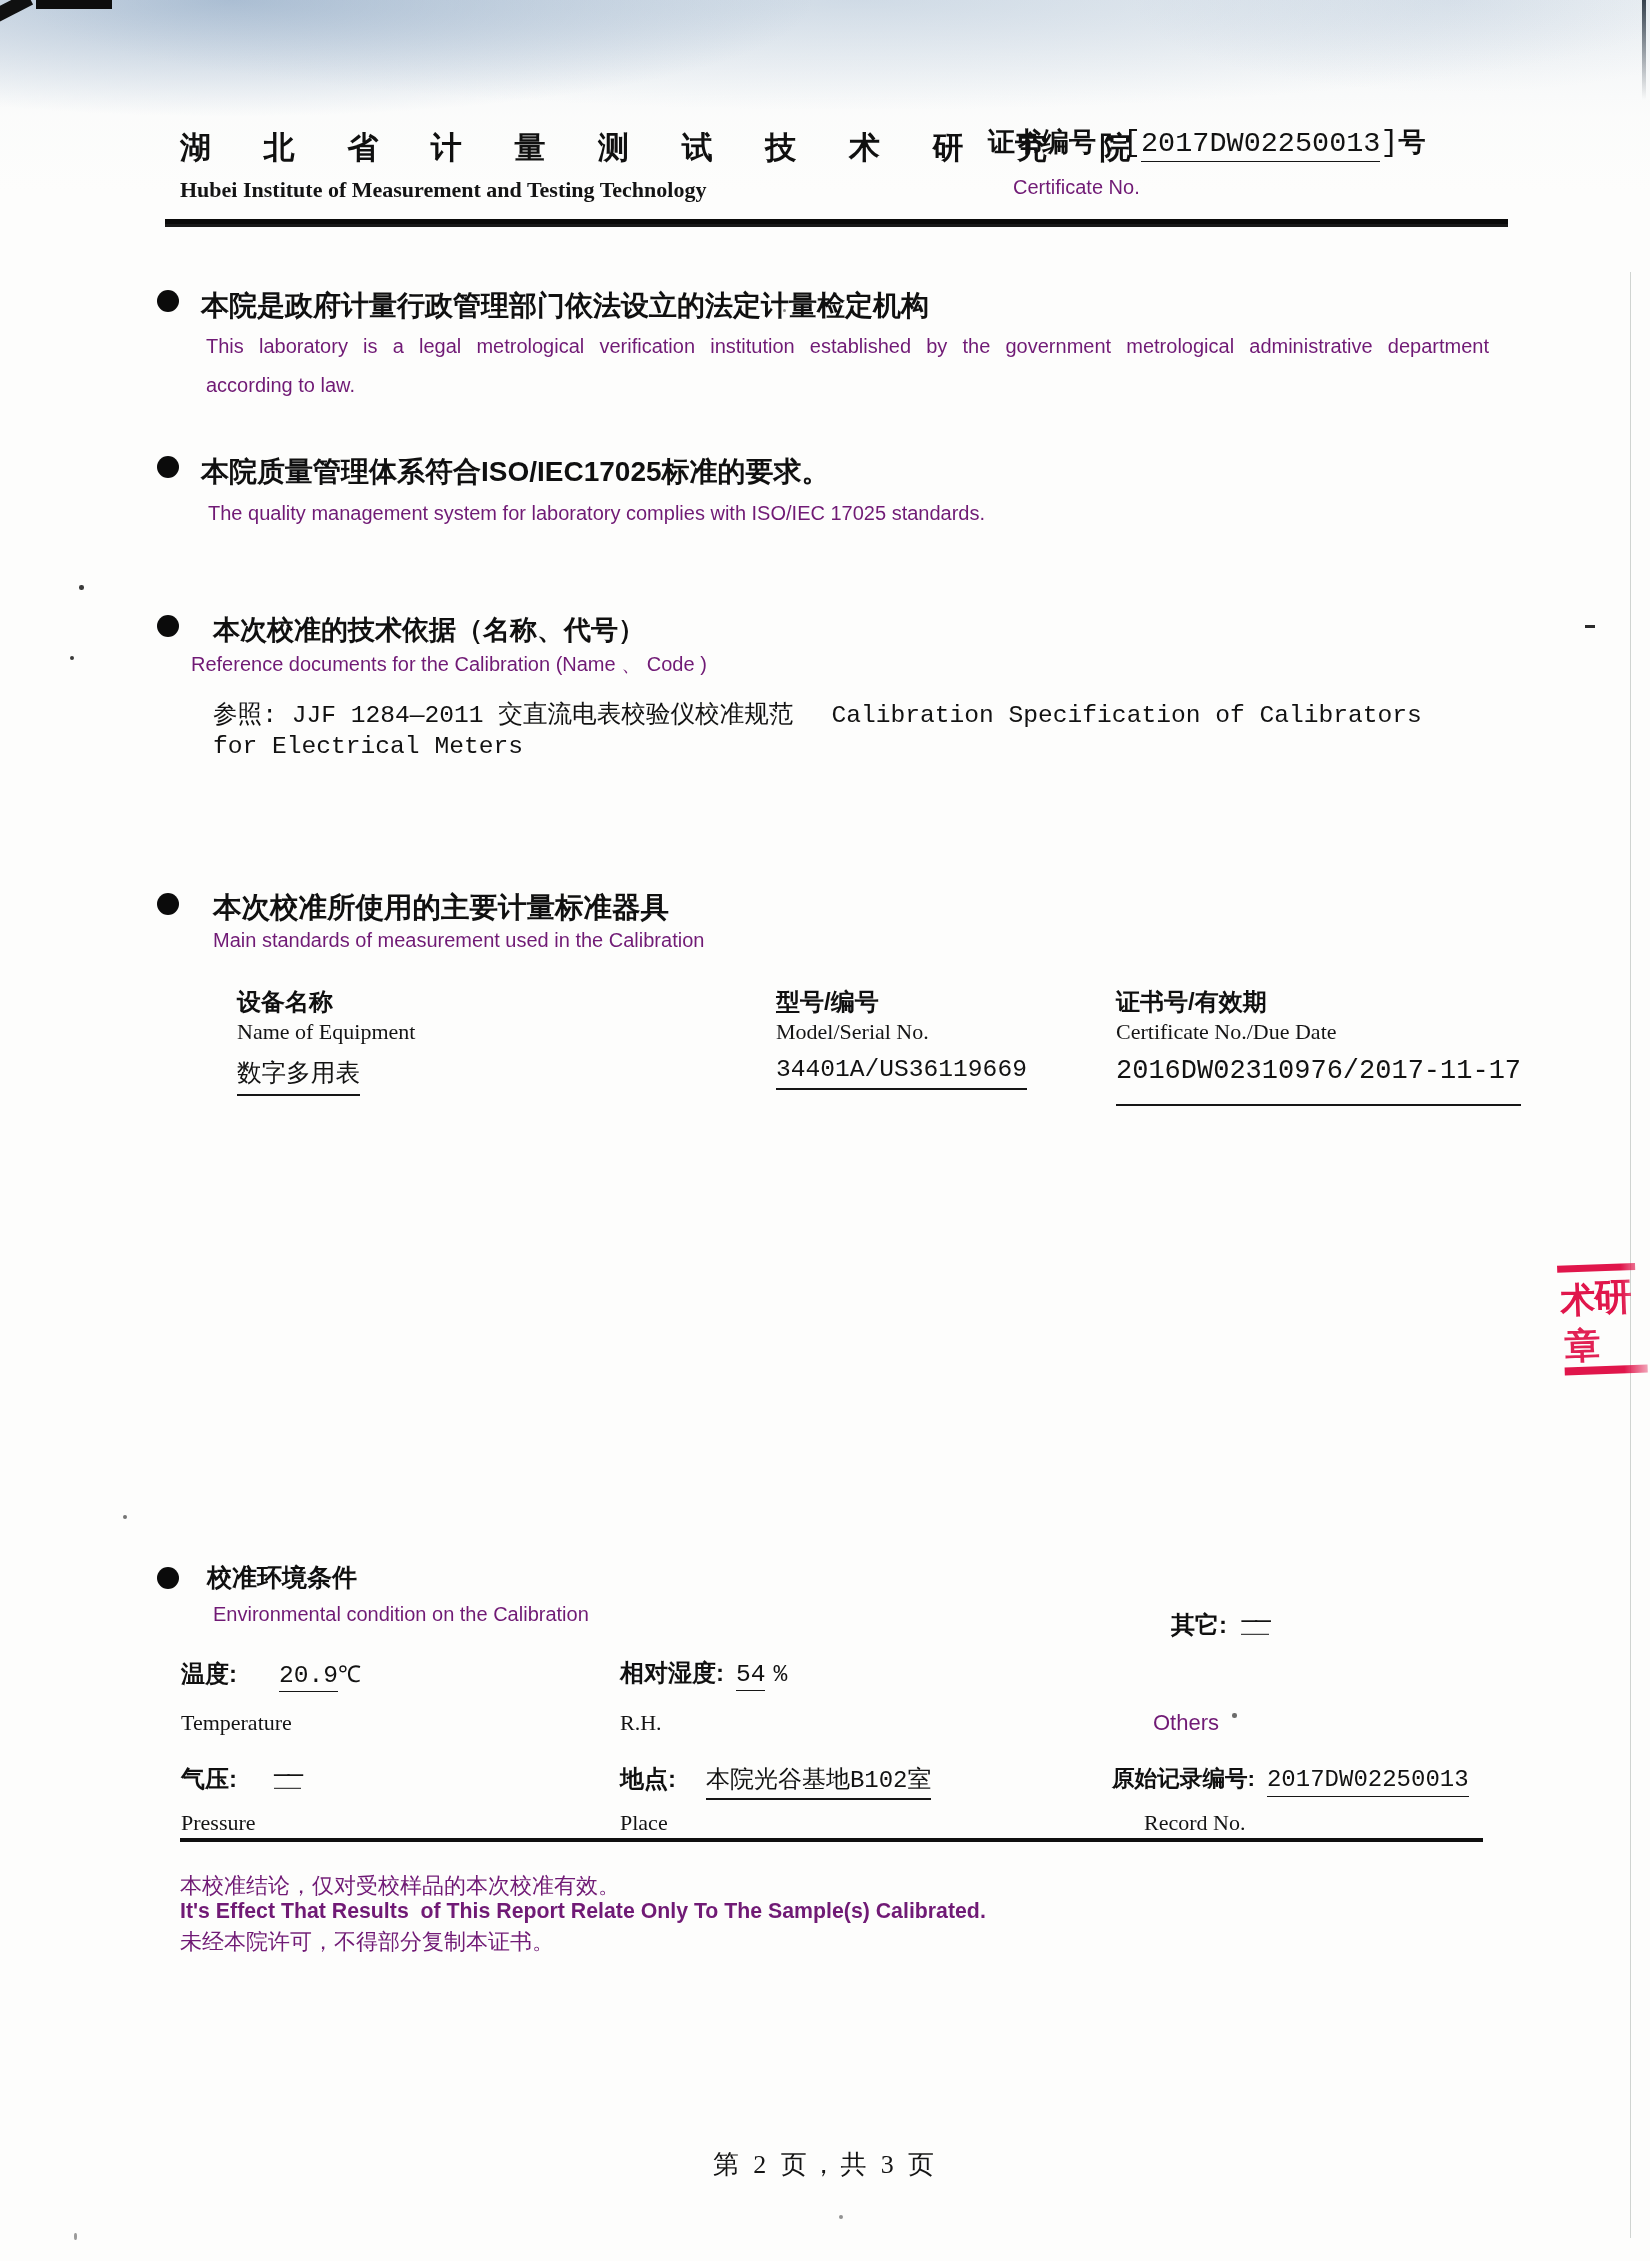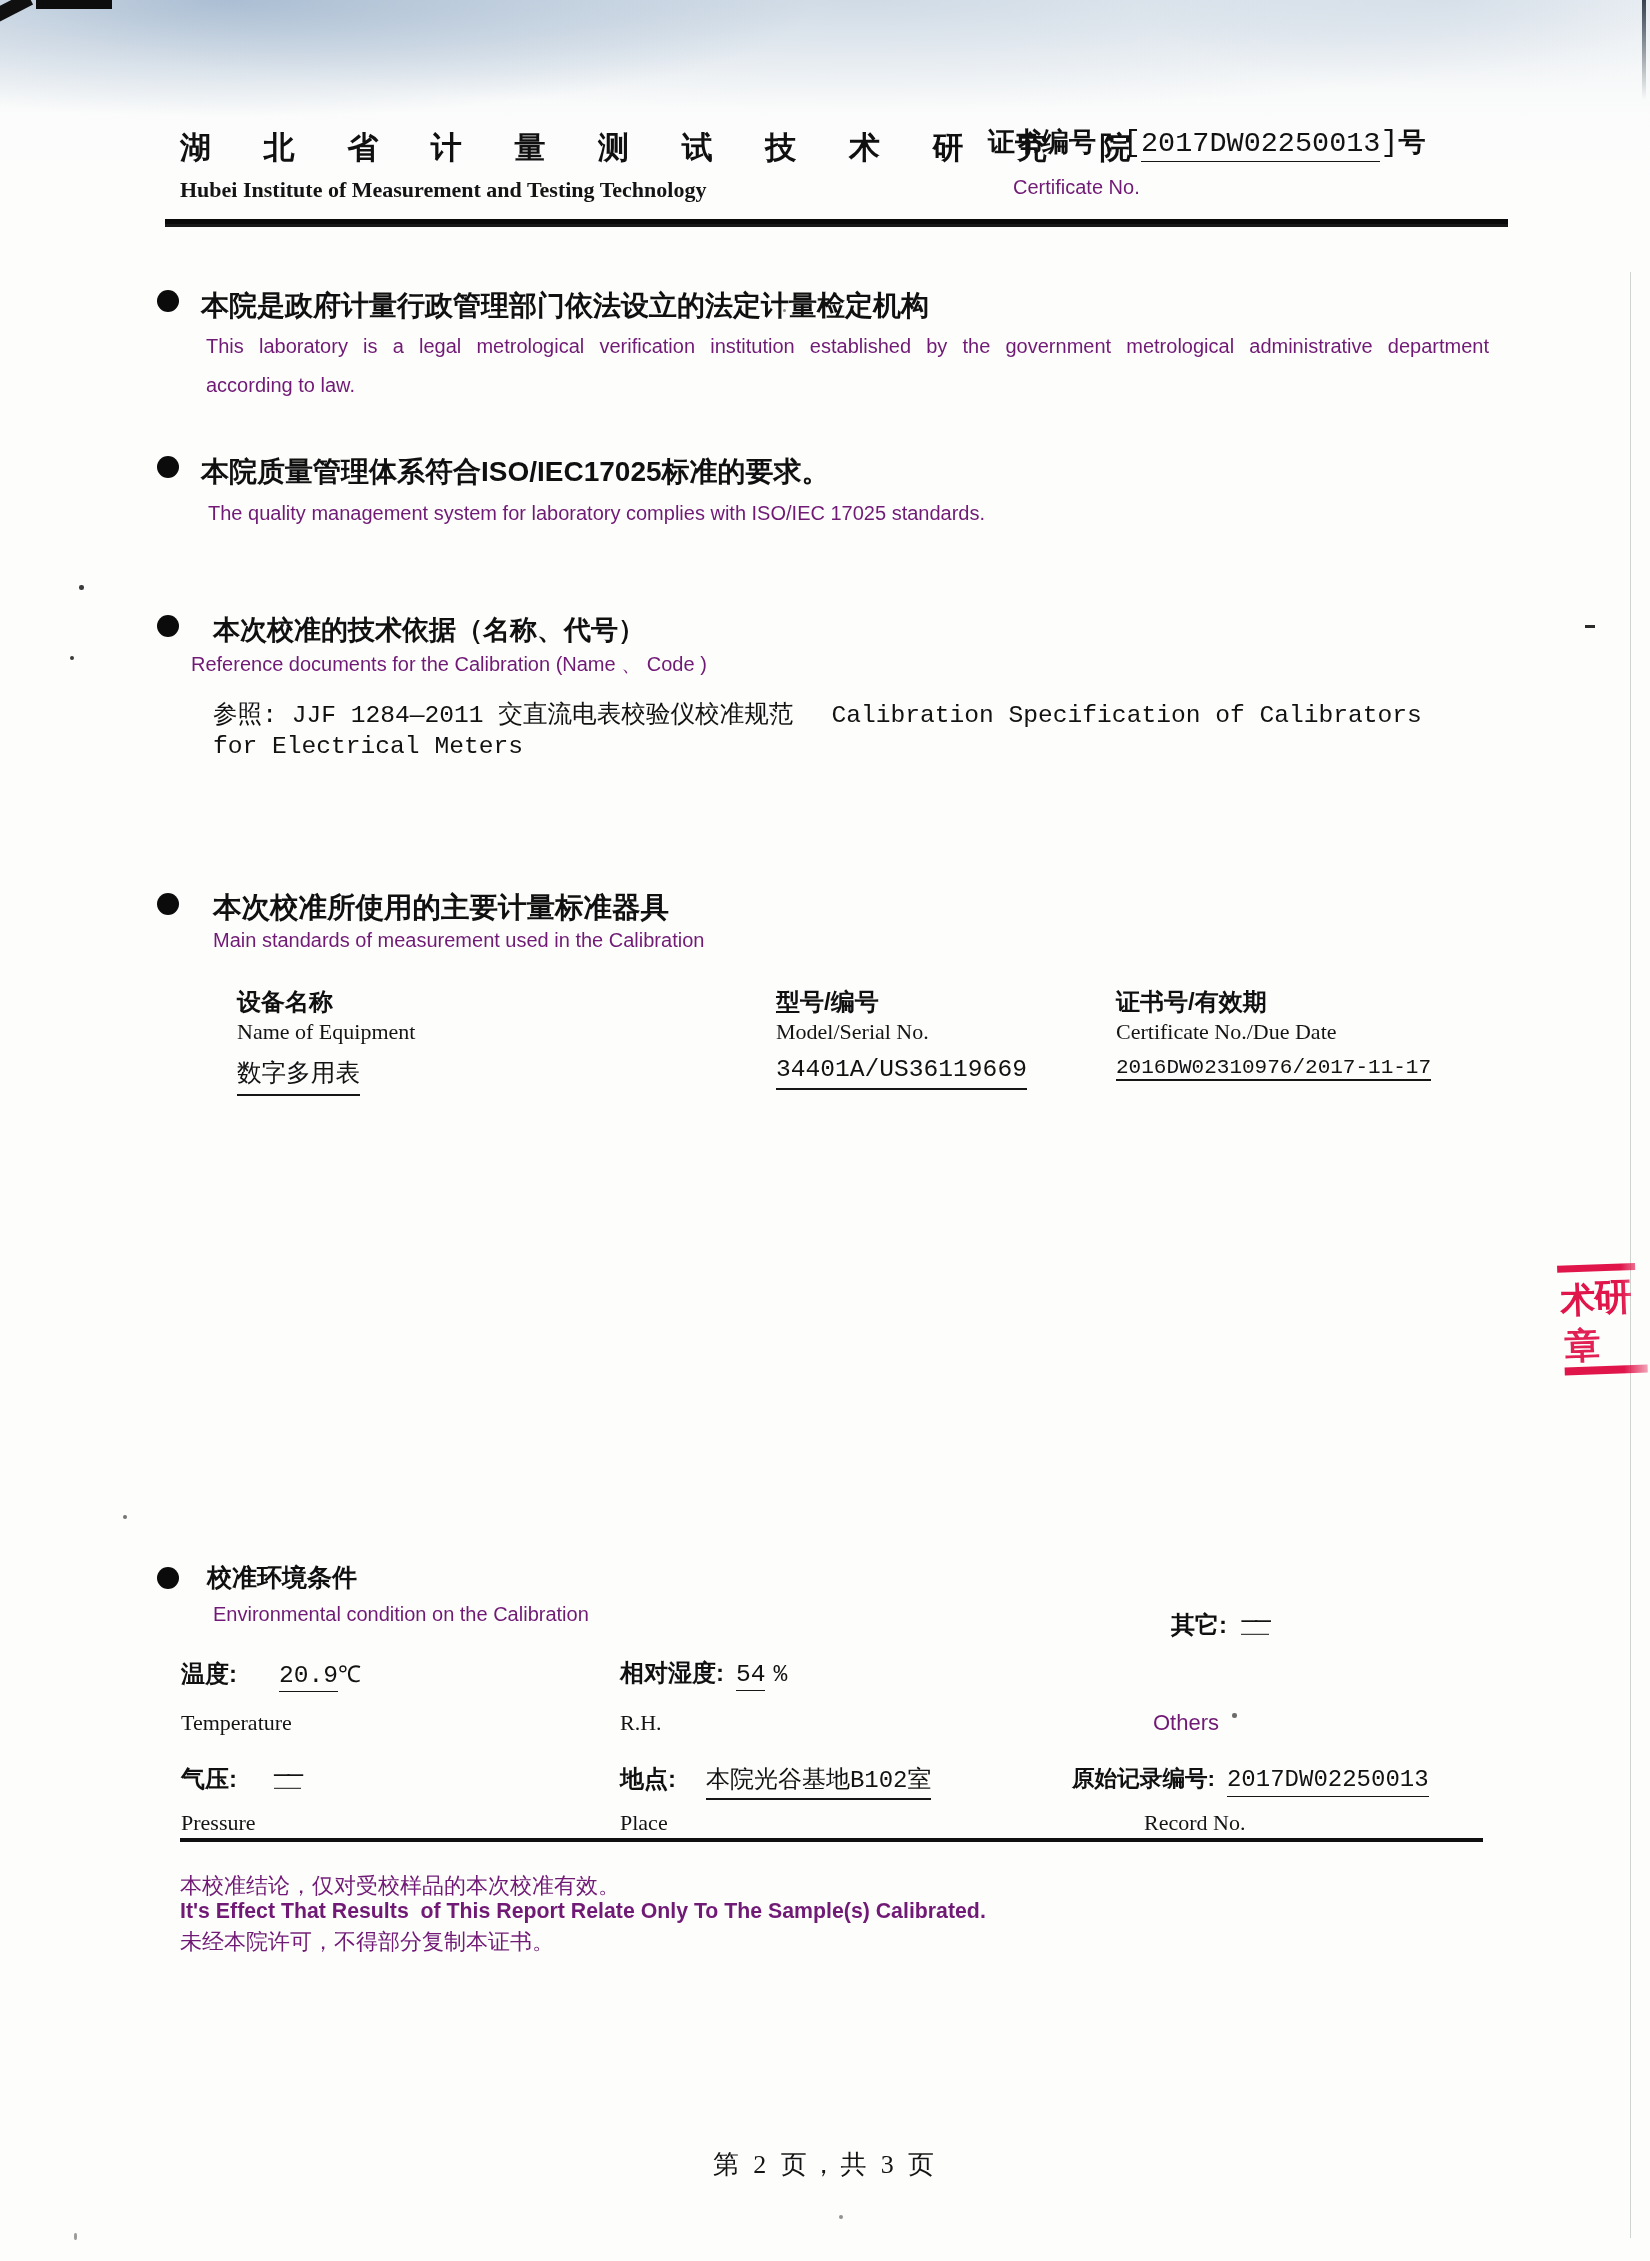--- a/index.html
+++ b/index.html
@@ -93,21 +93,21 @@
     <div class="abs hei" style="left:237px;top:986px;font-size:24px;">设备名称</div>
     <div class="abs serif" style="left:237px;top:1019px;font-size:22px;">Name of Equipment</div>
     <div class="abs mono u" style="left:237px;top:1056px;font-size:24.6px;padding-bottom:4.5px;">数字多用表</div>
 
     <div class="abs hei" style="left:776px;top:986px;font-size:24px;">型号/编号</div>
     <div class="abs serif" style="left:776px;top:1019px;font-size:22px;">Model/Serial No.</div>
     <div class="abs mono u" style="left:776px;top:1056px;font-size:24.6px;padding-bottom:4.5px;">34401A/US36119669</div>
 
     <div class="abs hei" style="left:1116px;top:986px;font-size:24px;">证书号/有效期</div>
     <div class="abs serif" style="left:1116px;top:1019px;font-size:22px;">Certificate No./Due Date</div>
-    <div class="abs mono u" style="left:1116px;top:1056px;font-size:21px;padding-bottom:0;">2016DW02310976/2017-11-17</div>
+    <div class="abs mono u" style="left:1116px;top:1056px;font-size:27px;padding-bottom:18px;">2016DW02310976/2017-11-17</div>
   </div>
 
   <div class="stamp">
     <div class="bar" style="left:2.6px;top:3.9px;width:78px;height:7.1px;"></div>
     <span class="c" style="left:5.2px;top:15.5px;font-size:35px;">术</span>
     <span class="c" style="left:39px;top:11.6px;font-size:38px;">研</span>
     <span class="c" style="left:7.8px;top:61px;font-size:36px;opacity:.95;">章</span>
     <div class="bar" style="left:6.5px;top:106px;width:83px;height:7.8px;"></div>
   </div>
 
@@ -137,21 +137,21 @@
 
     <div class="abs" style="left:181px;top:1763px;white-space:nowrap;">
       <span class="hei" style="font-size:24px;">气压:</span>
       <span class="mono dashval" style="font-size:26px;margin-left:34px;transform:translateY(-5.2px);">——</span>
     </div>
     <div class="abs" style="left:620px;top:1763px;white-space:nowrap;">
       <span class="hei" style="font-size:24px;">地点:</span>
       <span class="mono u" style="font-size:24px;margin-left:27px;border-bottom-width:2.6px;padding-bottom:3.9px;">本院光谷基地B102室</span>
     </div>
     <div class="abs" style="left:1072px;top:1763px;white-space:nowrap;">
-      <span class="hei" style="font-size:22.6px;">原始记录编号:</span>
+      <span class="hei" style="font-size:22.6px;margin-left:40px;">原始记录编号:</span>
       <span class="mono u" style="font-size:24px;margin-left:9px;border-bottom-width:1.9px;padding-bottom:3.2px;">2017DW02250013</span>
     </div>
 
     <div class="abs serif" style="left:181px;top:1810px;font-size:22px;">Pressure</div>
     <div class="abs serif" style="left:620px;top:1810px;font-size:22px;">Place</div>
     <div class="abs serif" style="left:1144px;top:1810px;font-size:22px;">Record No.</div>
   </div>
 
   <div class="abs rule" style="left:180px;top:1838px;width:1303px;"></div>
 

